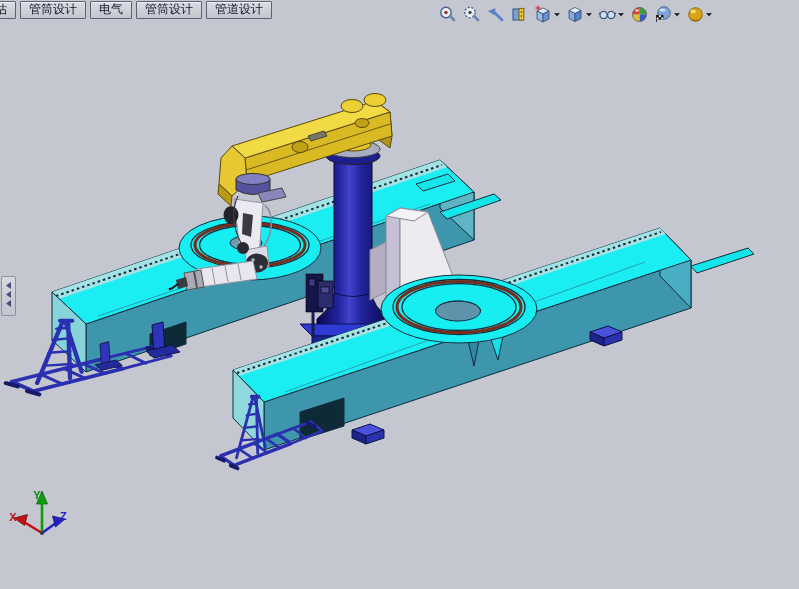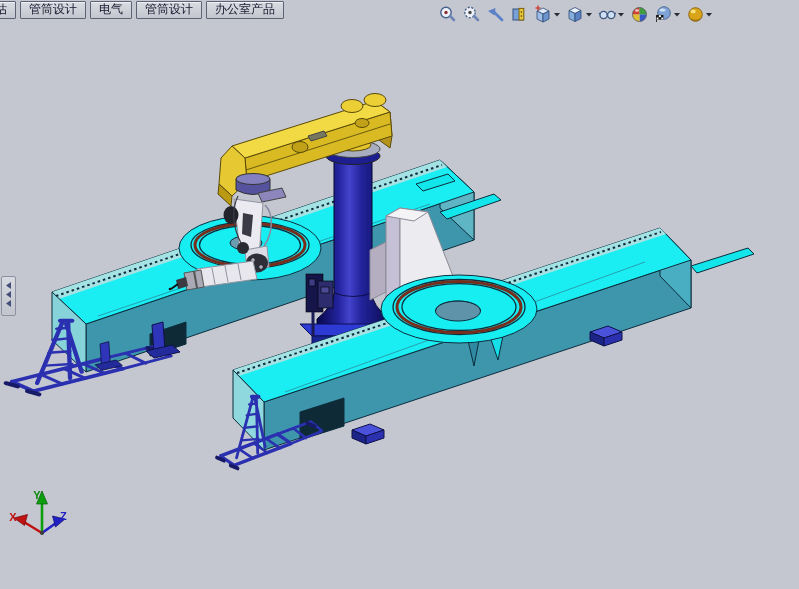--- a/index.html
+++ b/index.html
@@ -218,21 +218,21 @@
       <text x="13" y="521" font-size="11" font-weight="bold" fill="#c11212" text-anchor="middle">X</text>
       <text x="60" y="520" font-size="11" font-weight="bold" fill="#2222c4">Z</text>
     </g>
   </svg>
 
   <div class="tabbar">
     <div class="tab first">评估</div>
     <div class="tab">管筒设计</div>
     <div class="tab">电气</div>
     <div class="tab">管筒设计</div>
-    <div class="tab">办公室产品</div>
+    <div class="tab">管道设计</div>
   </div>
 
   <div class="viewbar">
 
     <span class="vbtn">
       <svg width="19" height="19">
         <circle cx="8" cy="7.5" r="5.2" fill="#eef2f8" stroke="#46608c" stroke-width="1.4"></circle>
         <circle cx="8" cy="7.5" r="1.7" fill="#8a3030"></circle>
         <line x1="12" y1="11" x2="16" y2="15" stroke="#6b86b4" stroke-width="2.6" stroke-linecap="round"></line>
       </svg>

